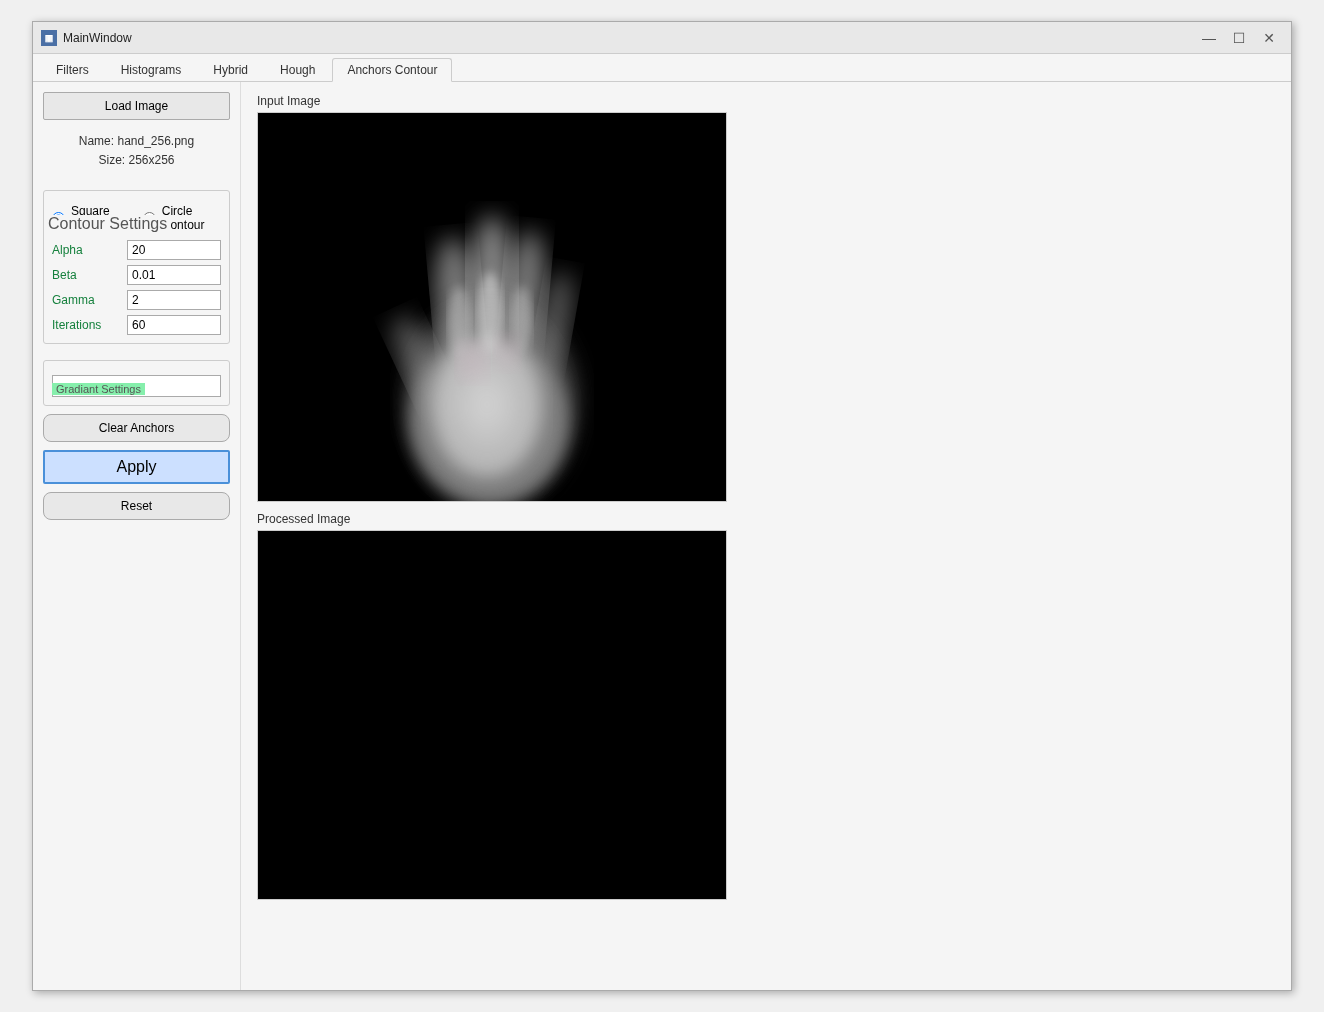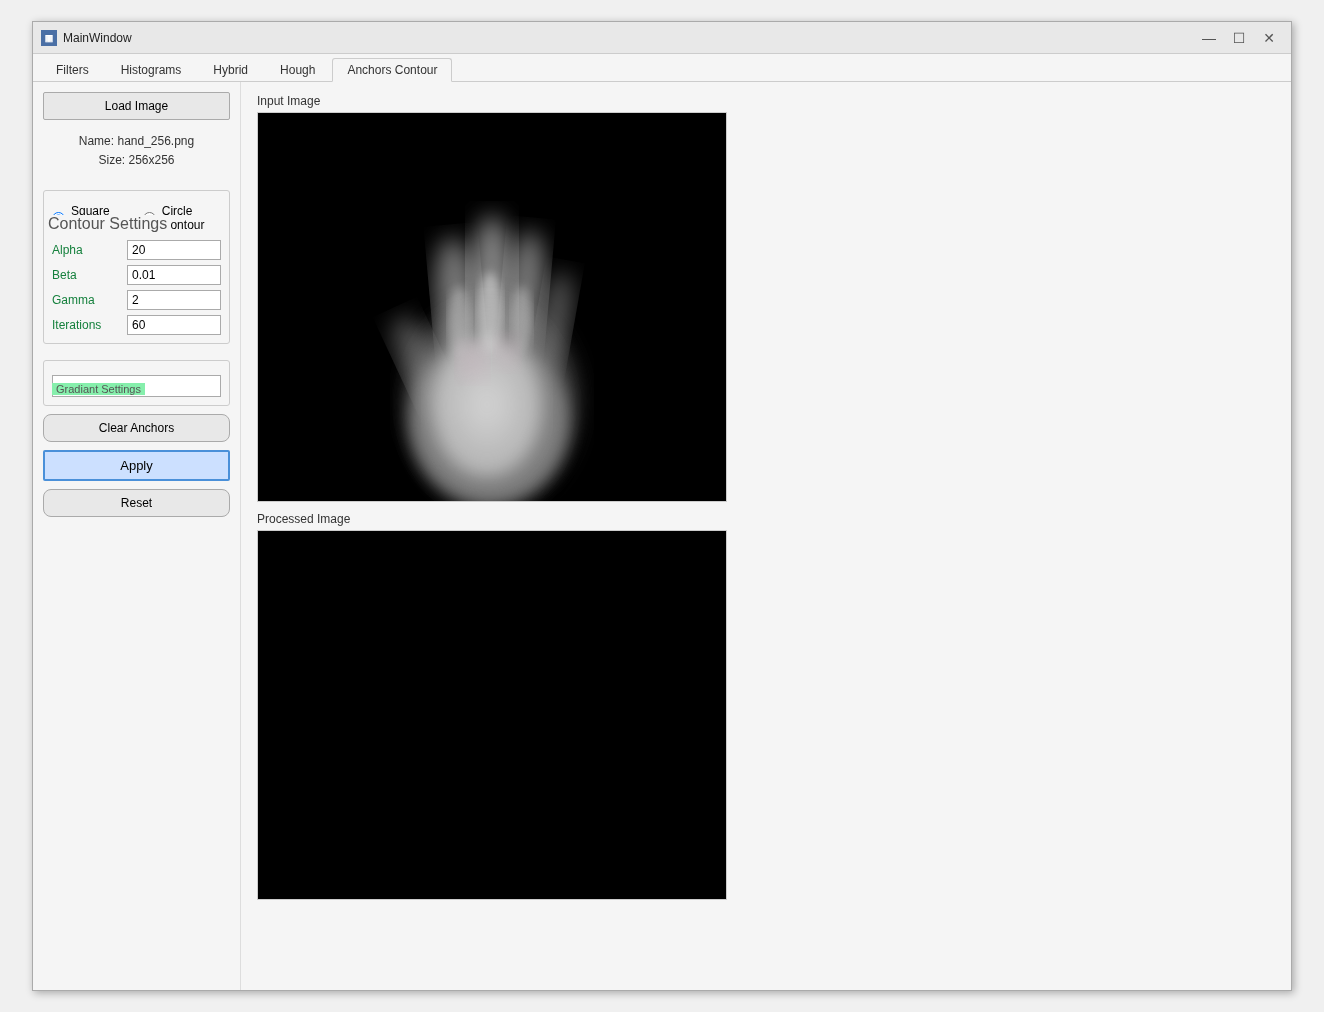--- a/index.html
+++ b/index.html
@@ -201,21 +201,21 @@
       cursor: pointer;
       font-size: 12px;
       border-radius: 8px;
     }
     .apply-btn {
       width: 100%;
       padding: 6px;
       background: #cce0ff;
       border: 2px solid #4a90d9;
       cursor: pointer;
-      font-size: 13px;
+      font-size: 16px;
       border-radius: 2px;
     }
     .main-area {
       flex: 1;
       padding: 12px 16px;
       overflow-y: auto;
       display: flex;
       flex-direction: column;
       gap: 10px;
     }

